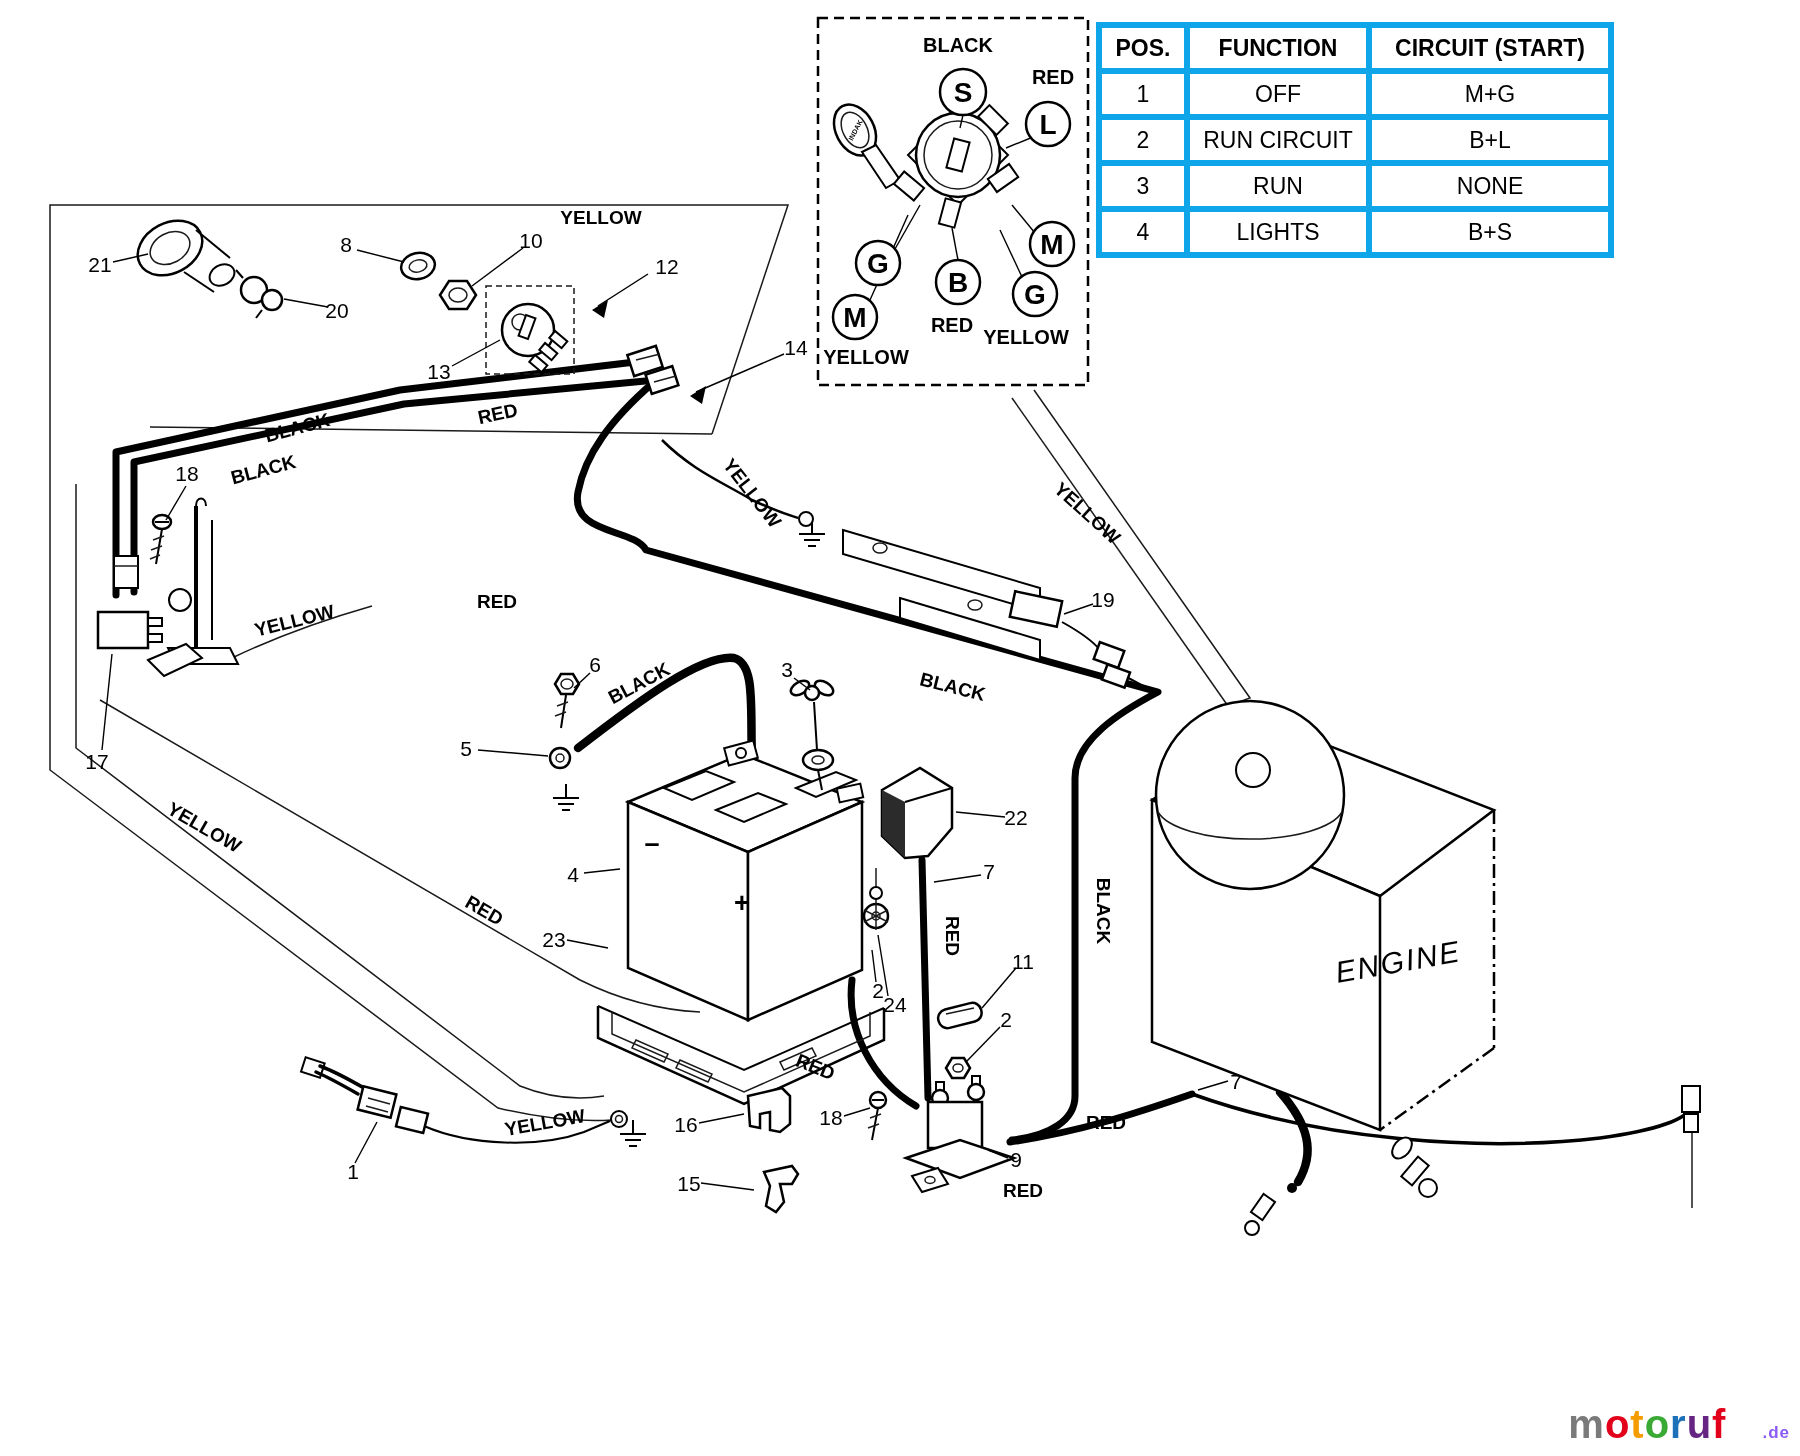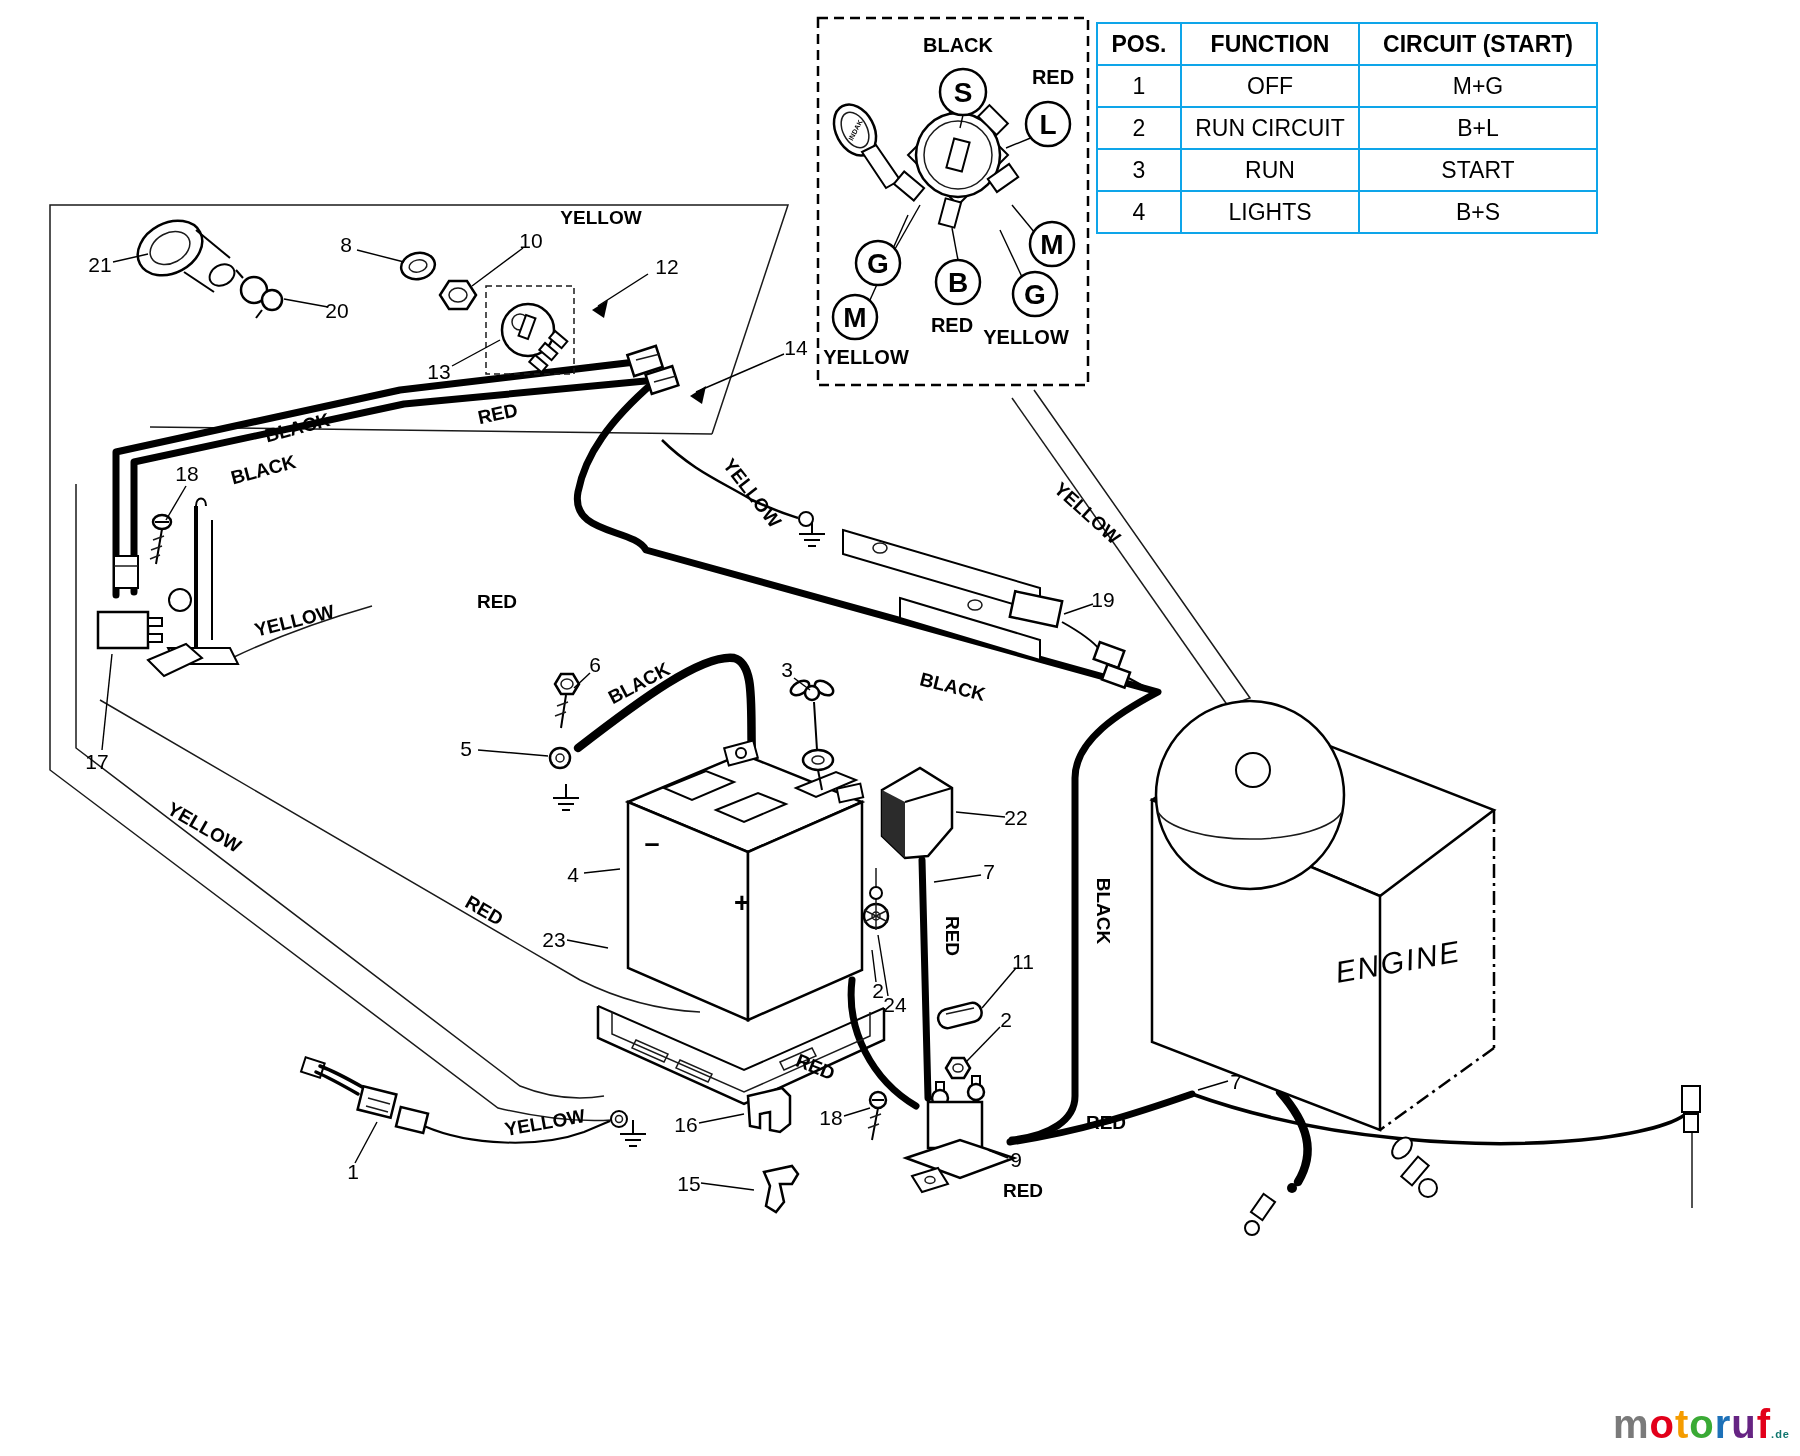--- a/index.html
+++ b/index.html
@@ -20,32 +20,32 @@
   .co{font:21px "Liberation Sans",sans-serif;fill:#000;text-anchor:middle;}
   .term{font:bold 28px "Liberation Sans",sans-serif;fill:#000;text-anchor:middle;}
   .insetlbl{font:bold 20px "Liberation Sans",sans-serif;fill:#000;text-anchor:middle;}
   .tiny{font:bold 7px "Liberation Sans",sans-serif;fill:#000;text-anchor:middle;}
   .battsign{font:bold 27px "Liberation Sans",sans-serif;fill:#000;text-anchor:middle;}
   .engtxt{font:italic 30px "Liberation Sans",sans-serif;fill:#000;letter-spacing:2px;text-anchor:middle;}
 
   
   .ref-table{position:absolute;left:1096px;top:22px;}
   .ref-table table{border-collapse:collapse;background:#fff;}
-  .ref-table th,.ref-table td{border:2px solid #0ea5e9;text-align:center;
+  .ref-table th,.ref-table td{border:6px solid #0ea5e9;text-align:center;
       font-family:"Liberation Sans",sans-serif;font-size:23px;color:#000;
       padding:0 12px;height:40px;white-space:nowrap;}
   .ref-table th{font-weight:bold;}
   .col-pos{width:58px;}
   .col-func{width:152px;margin-top:8px;}
   .col-circ{width:212px;}
 
   
   .logo{position:absolute;right:10px;bottom:12px;font-family:"Liberation Sans",sans-serif;
         font-weight:bold;font-size:40px;letter-spacing:1px;line-height:1;}
-  .logo .suffix{font-size:11px;color:#0f766e;}
+  .logo .suffix{font-size:17px;color:#8b5cf6;margin-left:36px;}
 </style>
 </head>
 <body>
 
 <div class="canvas">
 
 <svg width="1800" height="1456" viewBox="0 0 1800 1456">
 
   <defs>
     <g id="ground-sym" stroke="#000" stroke-width="2" fill="none">
@@ -442,21 +442,21 @@
         <td>M+G</td>
       </tr>
       <tr>
         <td>2</td>
         <td>RUN CIRCUIT</td>
         <td>B+L</td>
       </tr>
       <tr>
         <td>3</td>
         <td>RUN</td>
-        <td>START</td>
+        <td>NONE</td>
       </tr>
       <tr>
         <td>4</td>
         <td>LIGHTS</td>
         <td>B+S</td>
       </tr>
     </tbody>
   </table>
 </div>
 

